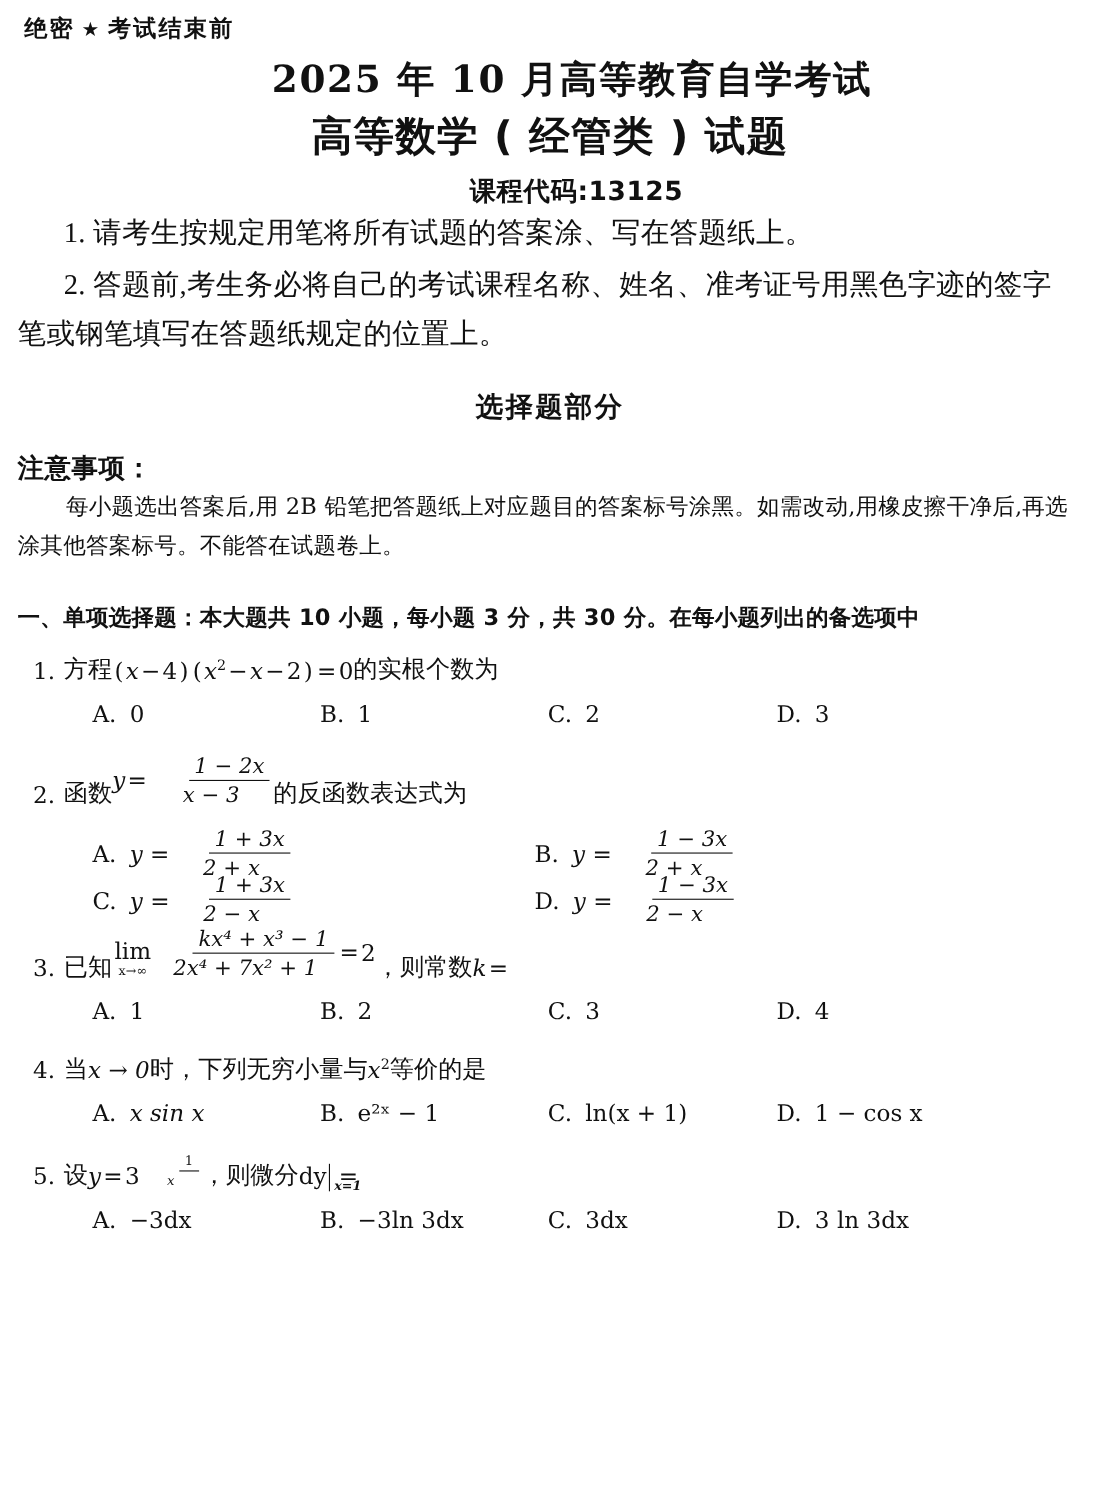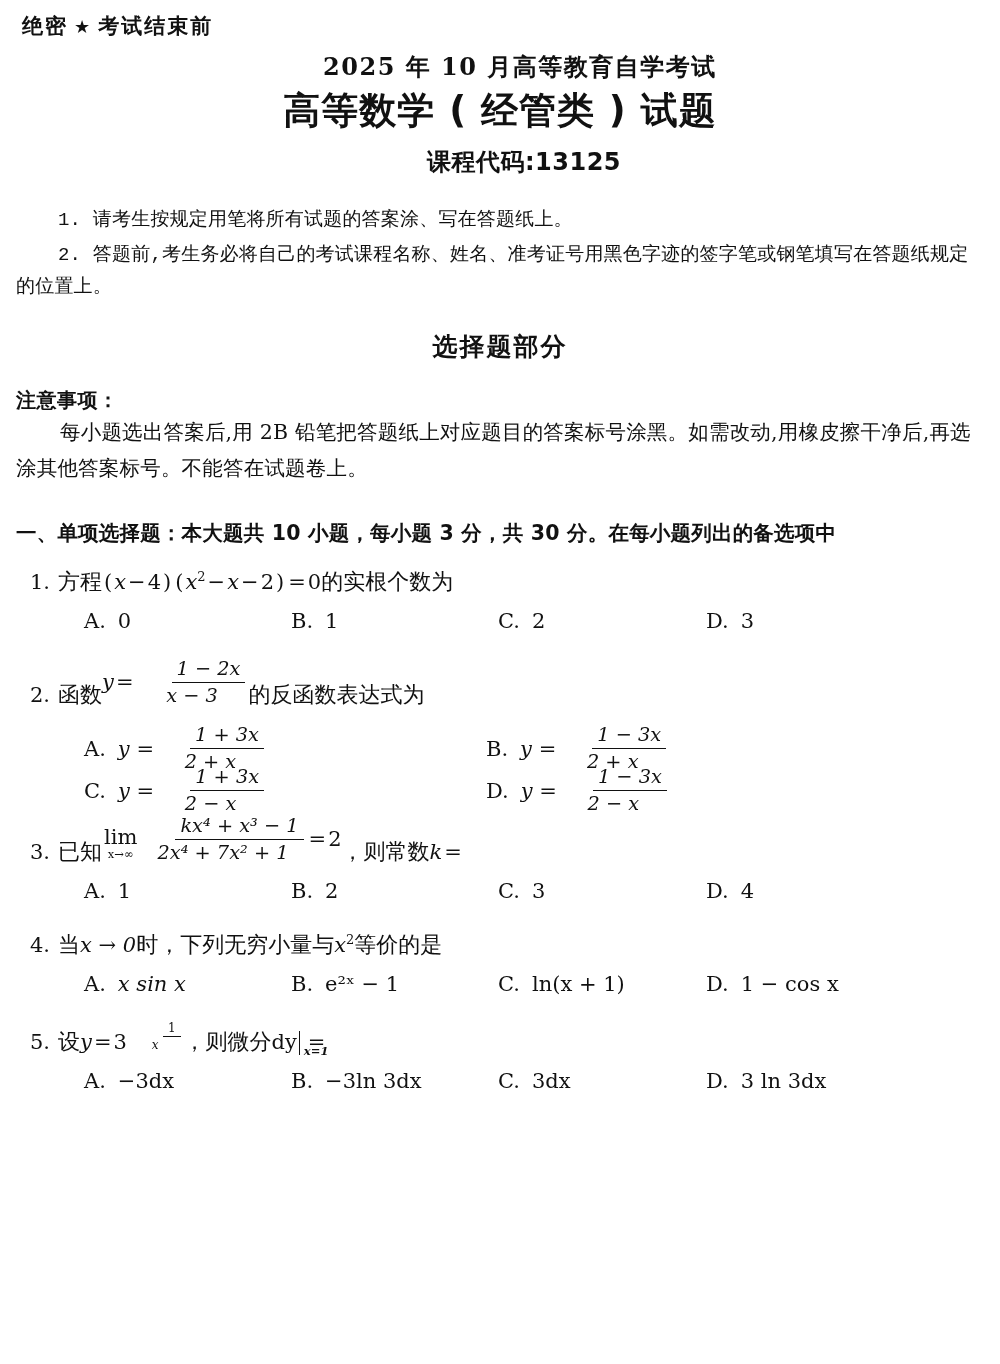--- a/index.html
+++ b/index.html
@@ -32,21 +32,21 @@
     font-weight: bold;
     font-size: 21px;
     letter-spacing: 2px;
     white-space: nowrap;
   }
   .secrecy .star { margin: 0 6px; font-size: 18px; }
 
   .title-block { padding-top: 52px; text-align: center; }
   .title-line-1 {
     font-family: "DejaVu Serif", "Liberation Serif", serif;
-    font-size: 24px;
+    font-size: 34px;
     font-weight: 600;
     letter-spacing: 1.5px;
     line-height: 1.25;
     padding-left: 40px;
   }
   .title-line-2 {
     font-family: "DejaVu Sans", "Liberation Sans", sans-serif;
     font-size: 37px;
     font-weight: bold;
     letter-spacing: 1px;
@@ -57,24 +57,23 @@
     font-family: "DejaVu Sans", "Liberation Sans", sans-serif;
     font-size: 24px;
     font-weight: bold;
     letter-spacing: 0.5px;
     margin-top: 10px;
     padding-left: 48px;
   }
 
   
   .instructions {
-    margin-top: 26px;
     padding: 0 18px 0 16px;
-    font-family: Liberation Mono, monospace;
-    font-size: 19px;
+    font-family: Liberation Serif, serif;
+    font-size: 26px;
     line-height: 1.72;
     letter-spacing: 0.2px;
   }
   .instr-item { text-indent: 42px; }
   .instr-item + .instr-item { margin-top: 2px; }
 
   
   .section-heading {
     text-align: center;
     font-family: "DejaVu Sans", "Liberation Sans", sans-serif;
@@ -84,21 +83,21 @@
     margin-top: 26px;
   }
 
   
   .notes {
     margin-top: 24px;
     padding: 0 16px;
   }
   .notes-title {
     font-family: Liberation Mono, monospace;
-    font-size: 20px;
+    font-size: 24px;
     font-weight: bold;
     letter-spacing: 0.5px;
   }
   .notes-body {
     margin-top: 0;
     font-family: "DejaVu Serif", "Liberation Serif", serif;
     font-size: 20.5px;
     line-height: 1.78;
     text-indent: 44px;
     letter-spacing: 0.2px;

